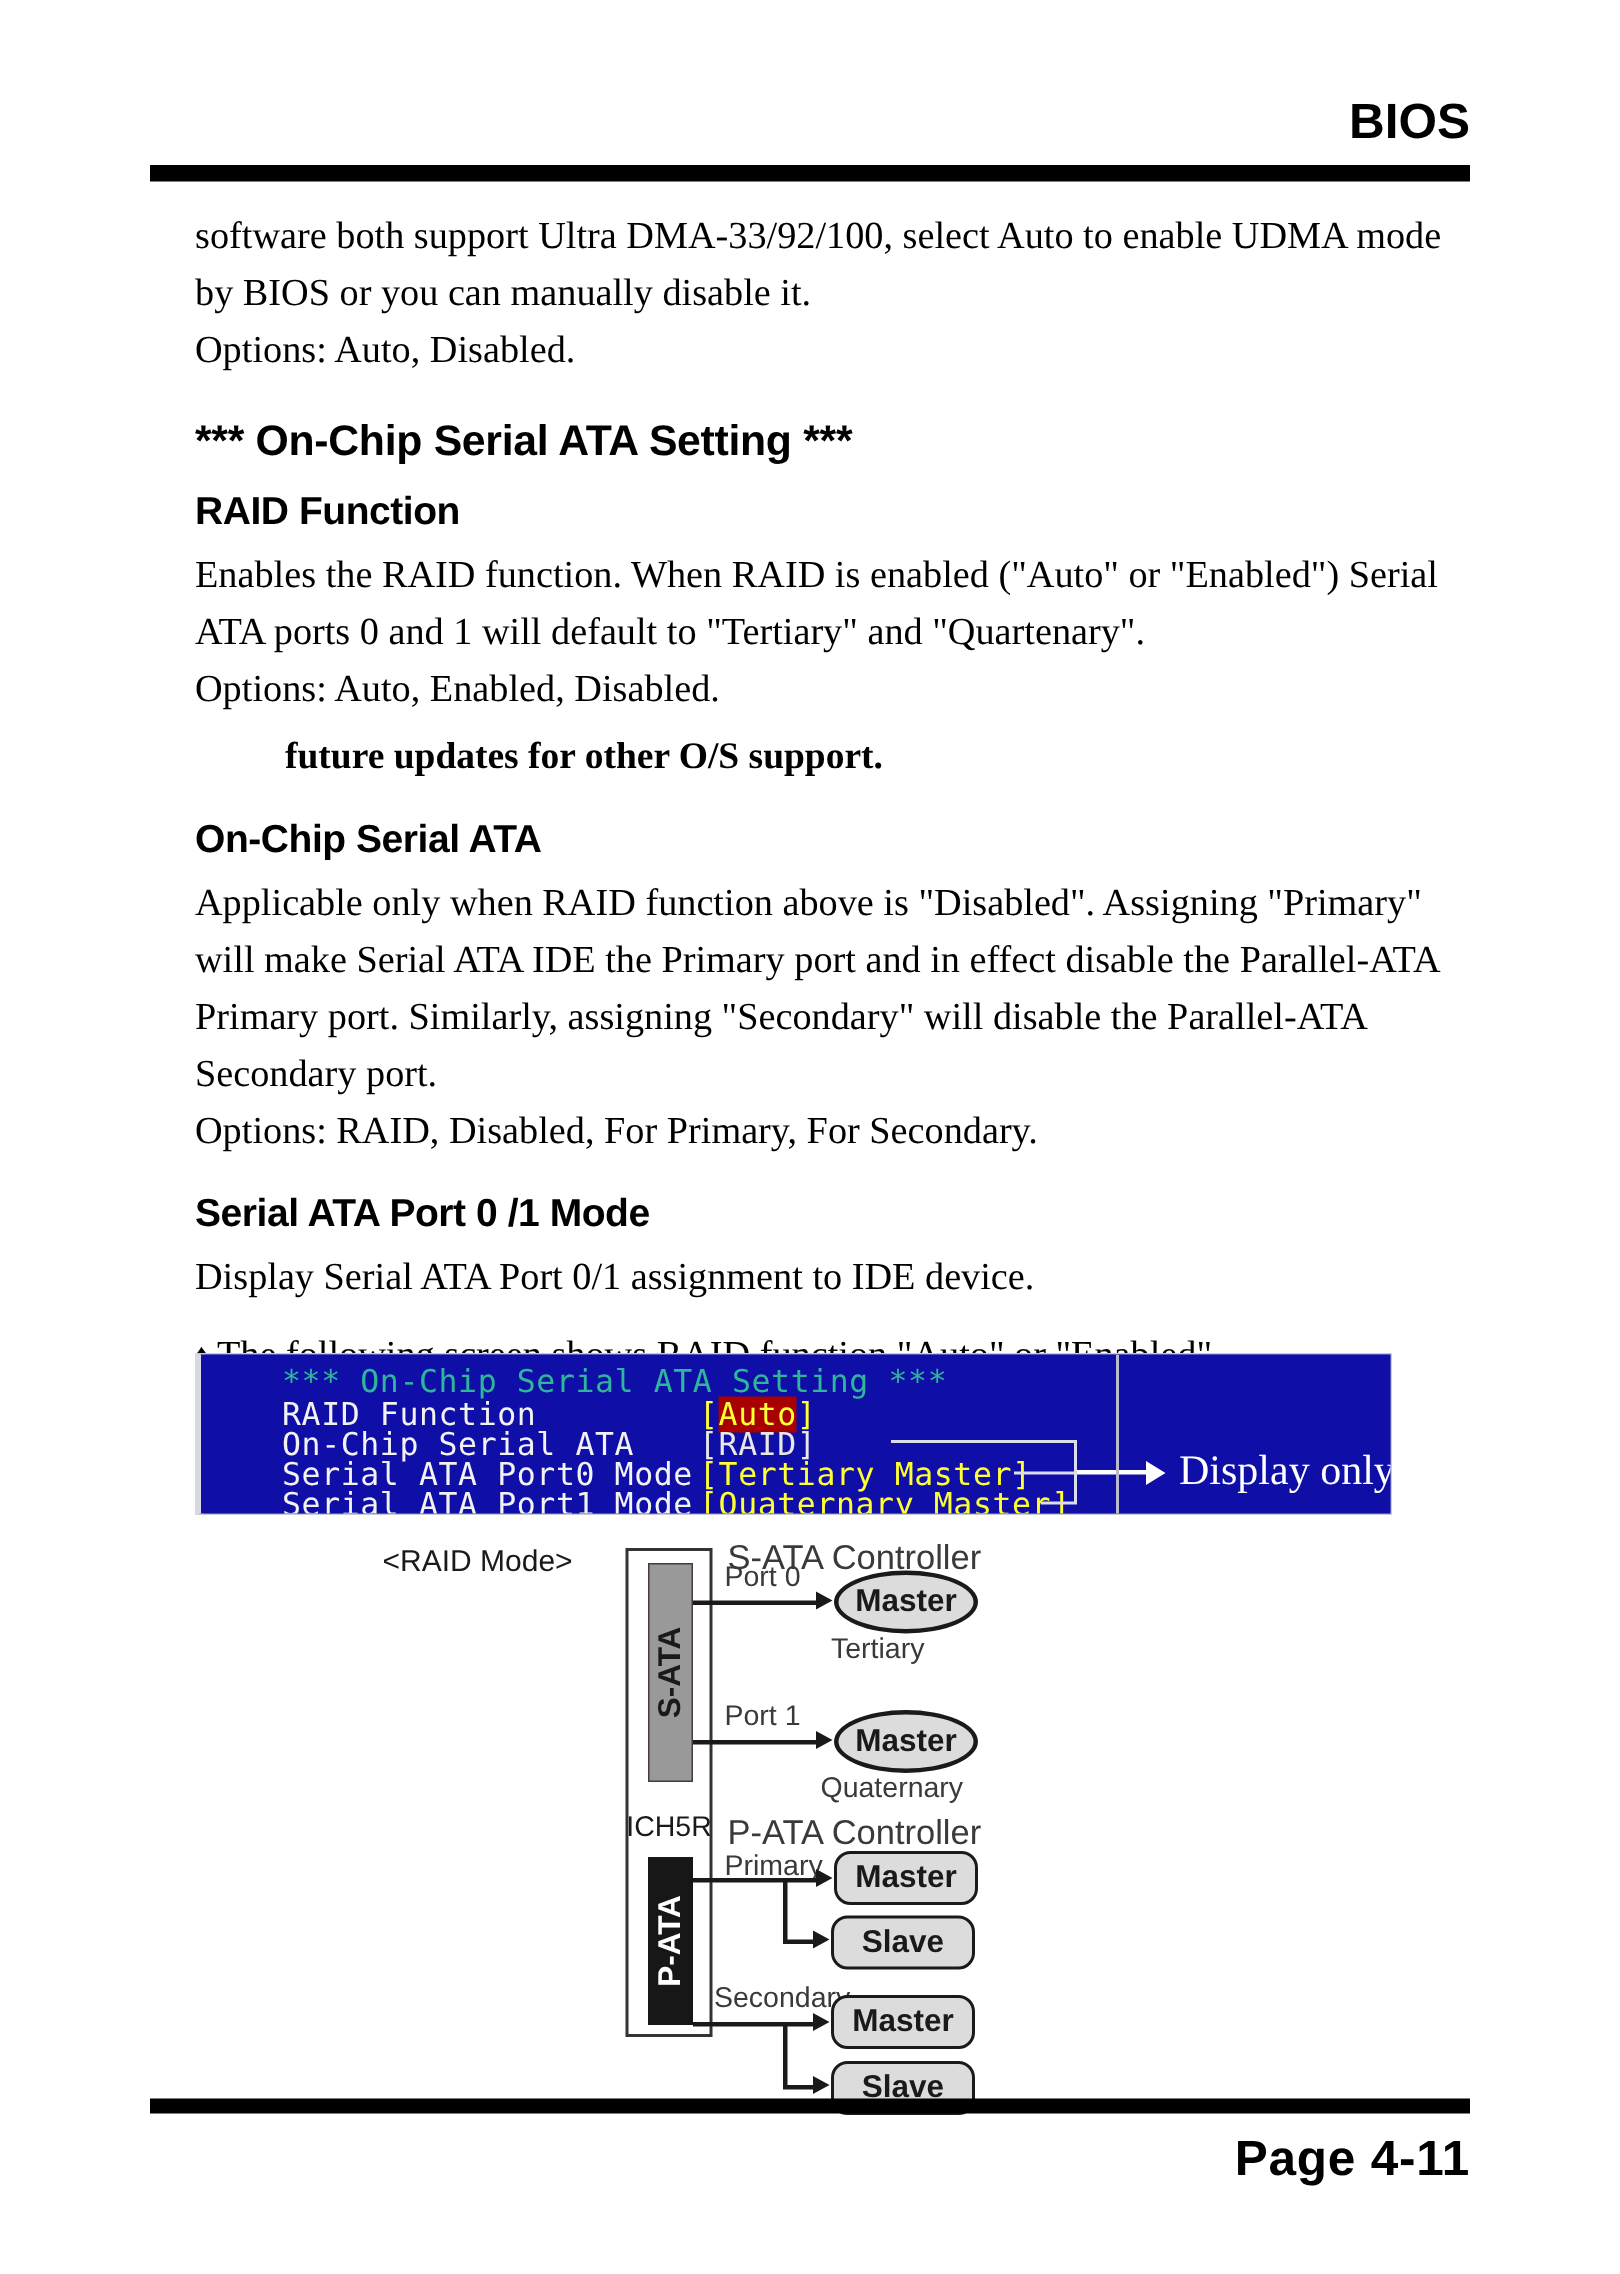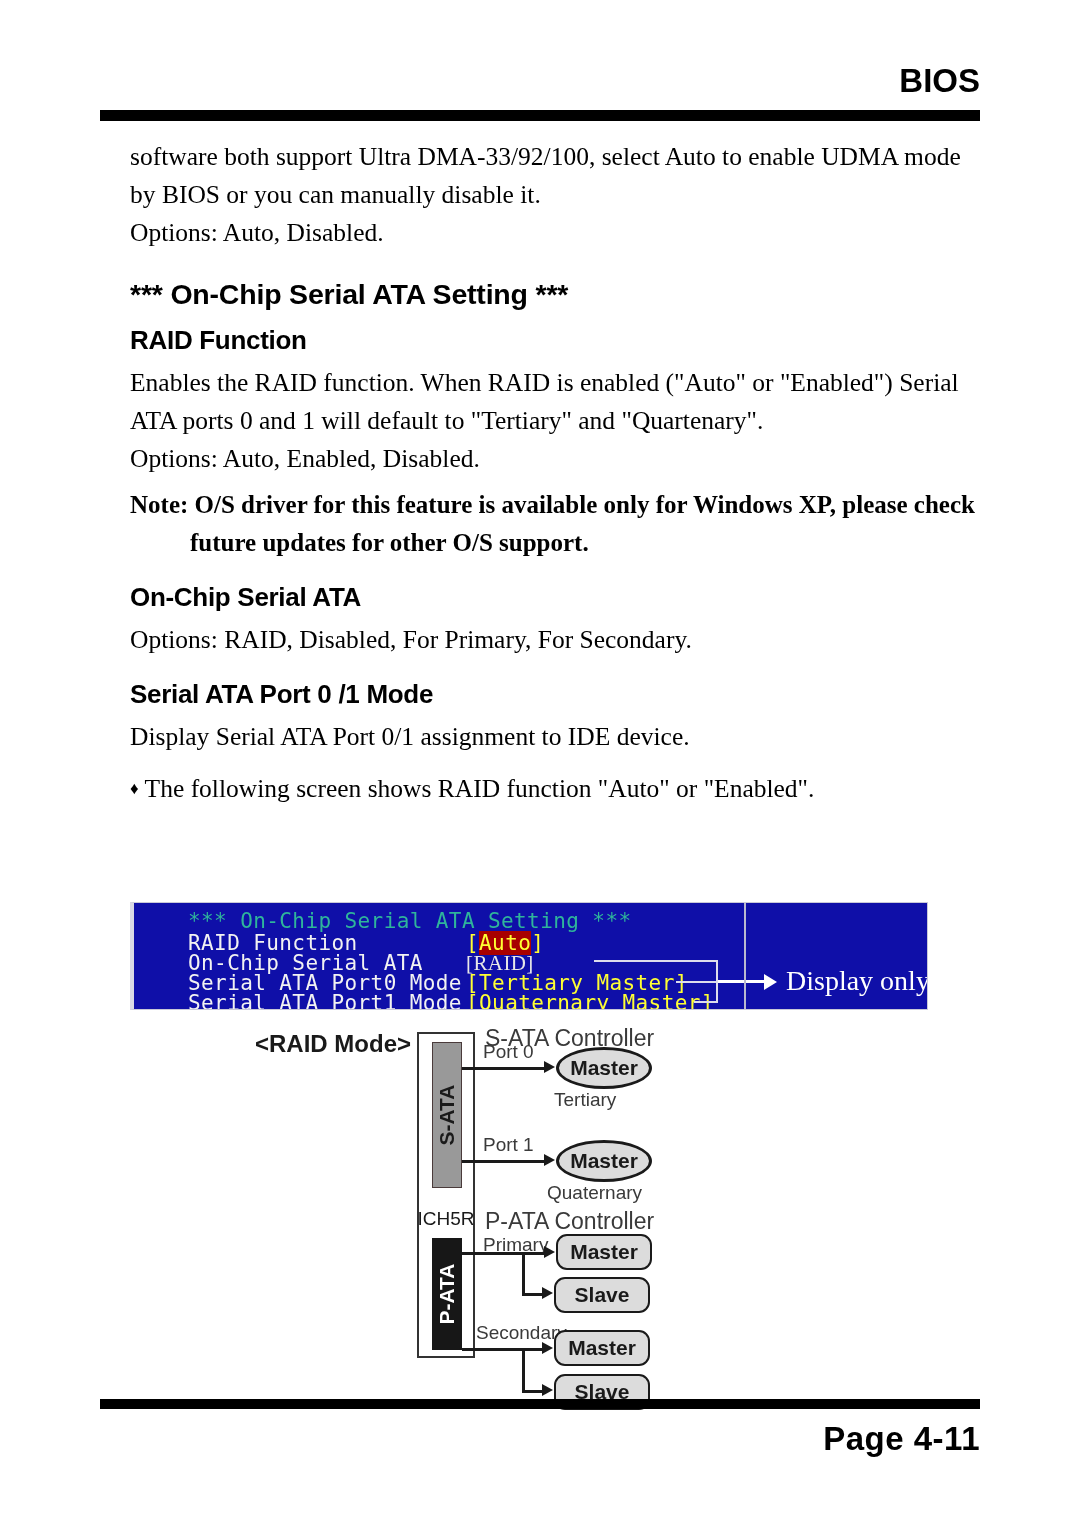--- a/index.html
+++ b/index.html
@@ -132,21 +132,21 @@
   .bios-hl {
     background: #a80000;
     color: #ffff33;
   }
   #bl1 { left: 52px; top: 28px; }
   #bl2 { left: 52px; top: 48px; }
   #bl3 { left: 52px; top: 68px; }
   #bl4 { left: 52px; top: 88px; text-align: center; }
   .bios-valcol { position: absolute; left: 330px; white-space: pre; font-size: 21px; letter-spacing: 0.4px; }
   #bv1 { top: 28px; }
-  #bv2 { top: 48px; font-family: Liberation Serif, serif; }
+  #bv2 { top: 48px; }
   #bv3 { top: 68px; }
   #bv4 { top: 88px; }
 
   
   #conn-v { position: absolute; left: 580px; top: 57px; width: 2px; height: 42px; background: #dcdcec; }
   #conn-h2 { position: absolute; left: 458px; top: 57px; width: 124px; height: 2px; background: #dcdcec; }
   #conn-h3 { position: absolute; left: 540px; top: 78px; width: 42px; height: 2px; background: #dcdcec; }
   #conn-h4 { position: absolute; left: 558px; top: 98px; width: 24px; height: 2px; background: #dcdcec; }
   #conn-arrow-line { position: absolute; left: 582px; top: 77px; width: 48px; height: 3px; background: #ffffff; }
   #conn-arrow-head {
@@ -172,24 +172,23 @@
     left: 130px;
     top: 1012px;
     width: 560px;
     height: 370px;
   }
   #raid-mode-label {
     position: absolute;
     left: 125px;
     top: 18px;
     font-family: "Liberation Sans", sans-serif;
-    font-size: 24px;
+    font-size: 20px;
     color: #1a1a1a;
     white-space: nowrap;
-    font-weight: bold;
   }
 
   
   #ich-box {
     position: absolute;
     left: 287px;
     top: 20px;
     width: 58px;
     height: 326px;
     border: 2px solid #333;
@@ -366,27 +365,27 @@
 
   <div class="spacer-14"></div>
 
   <h3 class="sec-head">RAID Function</h3>
   <div class="spacer-8"></div>
   <p class="para">Enables the RAID function. When RAID is enabled ("Auto" or "Enabled") Serial ATA ports 0 and 1 will default to "Tertiary" and "Quartenary".</p>
   <p class="para">Options: Auto, Enabled, Disabled.</p>
 
   <div class="spacer-8"></div>
 
-  <p class="note">Note: O/S driver for this feature is available only for Windows XP, please check</p>
   <p class="note note-indent">future updates for other O/S support.</p>
 
   <div class="spacer-20"></div>
 
   <h3 class="sec-head">On-Chip Serial ATA</h3>
   <div class="spacer-8"></div>
+  <p class="para">Applicable only when RAID function above is "Disabled". Assigning "Primary" will make Serial ATA IDE the Primary port and in effect disable the Parallel-ATA Primary port. Similarly, assigning "Secondary" will disable the Parallel-ATA Secondary port.</p>
   <p class="para">Options: RAID, Disabled, For Primary, For Secondary.</p>
 
   <div class="spacer-20"></div>
 
   <h3 class="sec-head">Serial ATA Port 0 /1 Mode</h3>
   <div class="spacer-8"></div>
   <p class="para">Display Serial ATA Port 0/1 assignment to IDE device.</p>
 
   <div class="spacer-14"></div>
 

